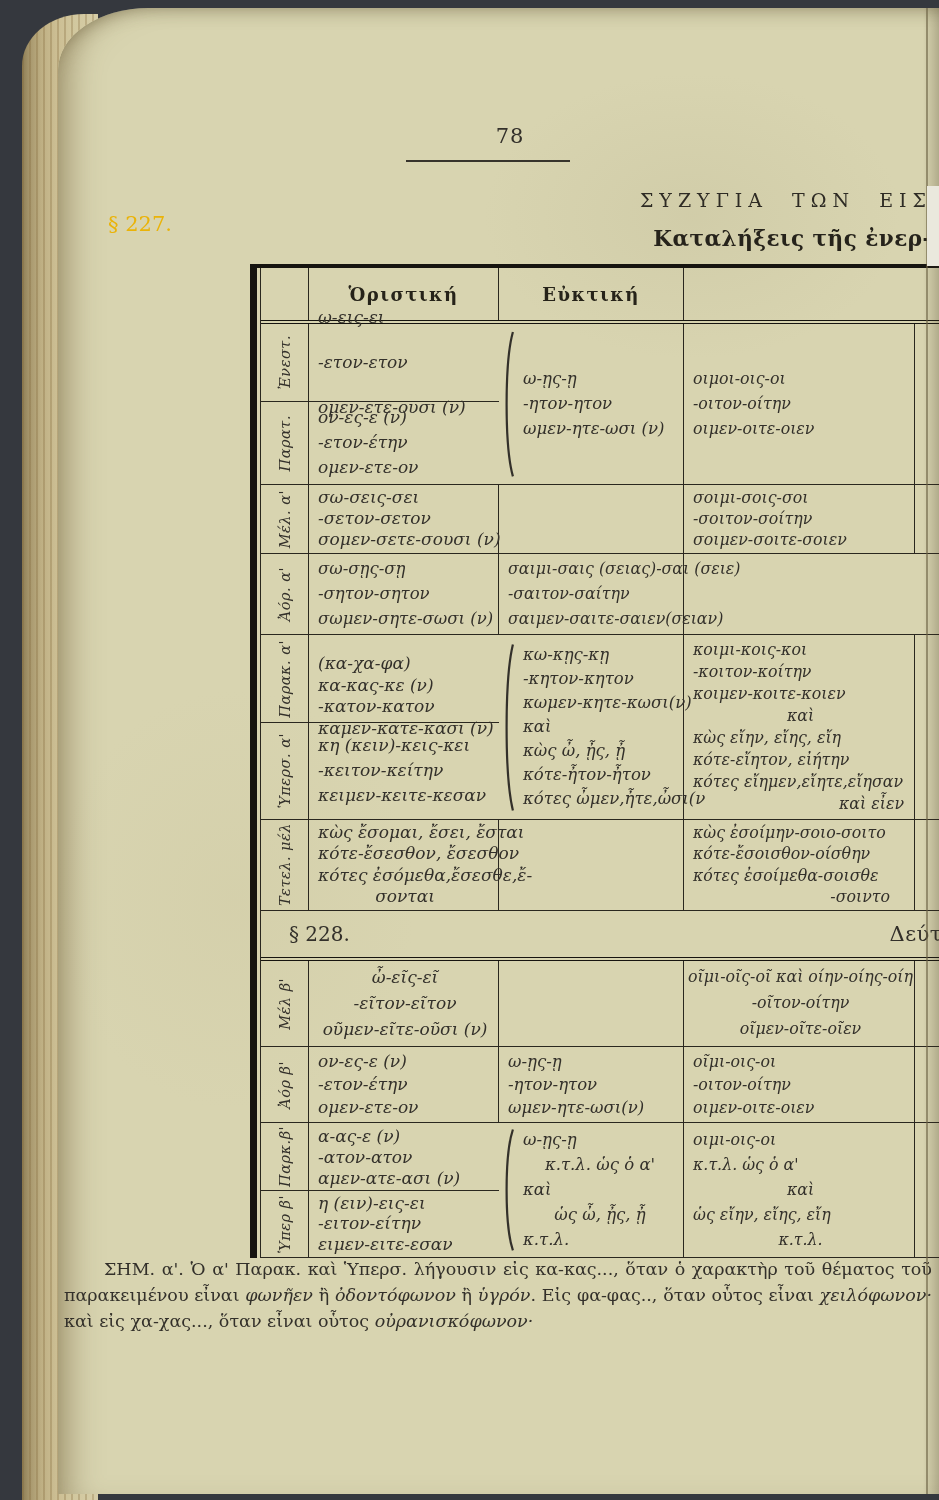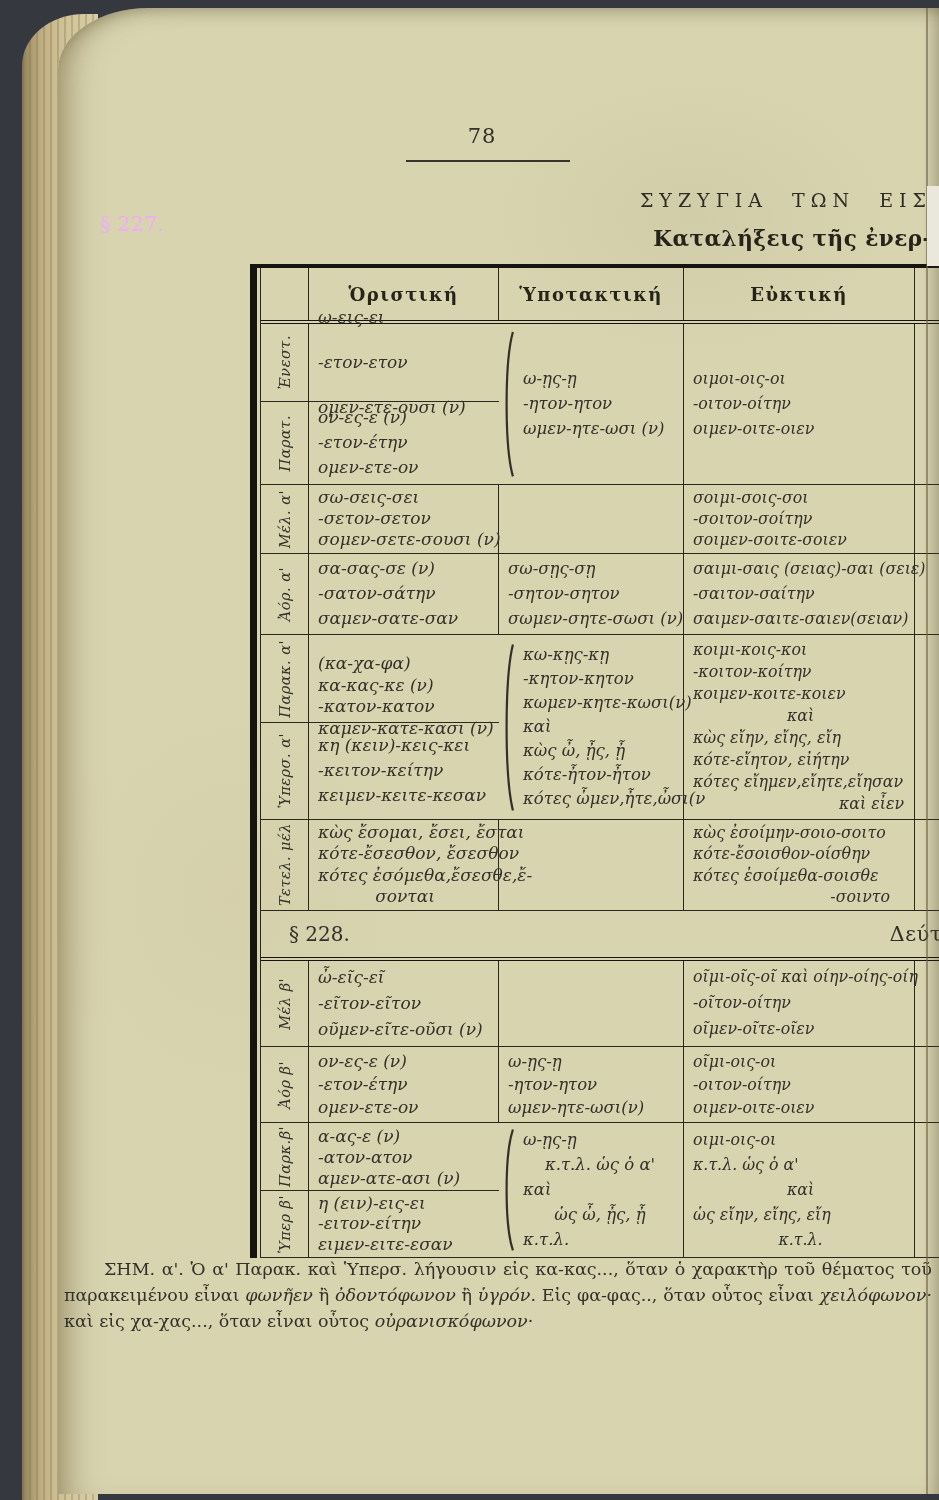--- a/index.html
+++ b/index.html
@@ -27,26 +27,26 @@
     box-shadow: inset 30px 0 34px -22px rgba(105,85,45,.55),
                 inset 0 12px 18px -12px rgba(80,70,40,.5);
   }
   .gutter-shade{position:absolute;right:0;top:8px;height:1486px;width:16px;z-index:6;
     background:linear-gradient(90deg, rgba(60,50,30,0), rgba(60,50,30,.22));}
   .gutter-line{position:absolute;right:11px;top:8px;height:1486px;width:2px;z-index:7;
     background:rgba(106,96,66,.6);}
   .sliver{position:absolute;right:0;top:186px;width:12px;height:80px;z-index:8;background:#eae8dd;}
 
   
-  .page-number{position:absolute;left:422px;top:124px;width:120px;text-align:center;
+  .page-number{position:absolute;left:450px;top:124px;width:120px;text-align:center;
     font-size:21px;letter-spacing:1px;color:#33302a;}
   .page-number-rule{position:absolute;left:406px;top:160px;width:164px;height:2px;background:#37342c;}
   .running-title{position:absolute;left:560px;top:189px;width:372px;text-align:right;
     font-size:19px;letter-spacing:6px;word-spacing:12px;white-space:nowrap;color:#2e2b24;}
-  .section-227{position:absolute;left:100px;top:212px;font-size:21px;color:#f0abfc;}
+  .section-227{position:absolute;left:108px;top:212px;font-size:21px;color:#eab308;}
   .subtitle-1{position:absolute;left:460px;top:226px;width:472px;text-align:right;
     font-size:21.5px;font-weight:bold;letter-spacing:.5px;color:#26231b;}
 
   
   .tables{
     position:absolute;left:250px;top:264px;width:750px;z-index:3;
     border-top:4px solid #16140f;
     border-left:7px solid #16140f;
     padding-left:3px;box-sizing:border-box;
   }
@@ -81,21 +81,21 @@
 
   
   .lhA .cell{line-height:25px;}
   .lhB .cell{line-height:21px;}
   .lhC .cell{line-height:25px;}
   .blkD .c-or1{line-height:21.5px;margin-top:36px;}
   .blkD .c-or2{line-height:25px;}
   .blkD .c-upo{line-height:24px;}
   .blkD .c-euk{line-height:22px;}
   .lhE .cell{line-height:21.5px;}
-  .lhF .cell{line-height:26px;}
+  .lhF .cell{line-height:26px;align-items:center;}
   .lhG .cell{line-height:23px;}
   .blkH .c-or1{line-height:21px;justify-content:space-between;}
   .blkH .c-or2{line-height:20.5px;}
   .blkH .c-upo,.blkH .c-euk{line-height:25px;}
 
   
   .kai4 div:nth-child(4){text-align:center;}
   .right8 div:nth-child(8){text-align:right;padding-right:4px;}
   .cent4 div:nth-child(4){text-align:center;}
   .right4 div:nth-child(4){text-align:right;padding-right:18px;}
@@ -117,21 +117,20 @@
 <div class="running-title">ΣΥΖΥΓΙΑ ΤΩΝ ΕΙΣ</div>
 <div class="section-227">§ 227.</div>
 <div class="subtitle-1">Καταλήξεις τῆς ἐνερ-</div>
 
 <div class="tables">
  <div class="inner">
 
   <div class="hdr">
     <div class="br"></div>
     <div class="hcell br">Ὁριστική</div>
-    <div class="hcell br">Ὑποτακτική</div>
     <div class="hcell br">Εὐκτική</div>
     <div></div>
   </div>
 
   <div class="block lhA" style="grid-template-rows:78px 82px;">
     <div class="lbl br sep-b" style="grid-column:1;grid-row:1;">
           <span class="rot">Ἐνεστ.</span>
         </div>
     <div class="cell sep-b" style="grid-column:2;grid-row:1;gap:20px;">
           <div>ω-εις-ει</div>
@@ -176,25 +175,20 @@
           <div>σοιμι-σοις-σοι</div>
           <div>-σοιτον-σοίτην</div>
           <div>σοιμεν-σοιτε-σοιεν</div>
         </div>
     <div></div>
   </div>
 
   <div class="block lhC" style="grid-template-rows:80px;">
     <div class="lbl br">
           <span class="rot">Ἀόρ. α'</span>
-        </div>
-    <div class="cell br">
-          <div>σα-σας-σε (ν)</div>
-          <div>-σατον-σάτην</div>
-          <div>σαμεν-σατε-σαν</div>
         </div>
     <div class="cell c-upo br">
           <div>σω-σῃς-σῃ</div>
           <div>-σητον-σητον</div>
           <div>σωμεν-σητε-σωσι (ν)</div>
         </div>
     <div class="cell c-euk br">
           <div>σαιμι-σαις (σειας)-σαι (σειε)</div>
           <div>-σαιτον-σαίτην</div>
           <div>σαιμεν-σαιτε-σαιεν(σειαν)</div>

